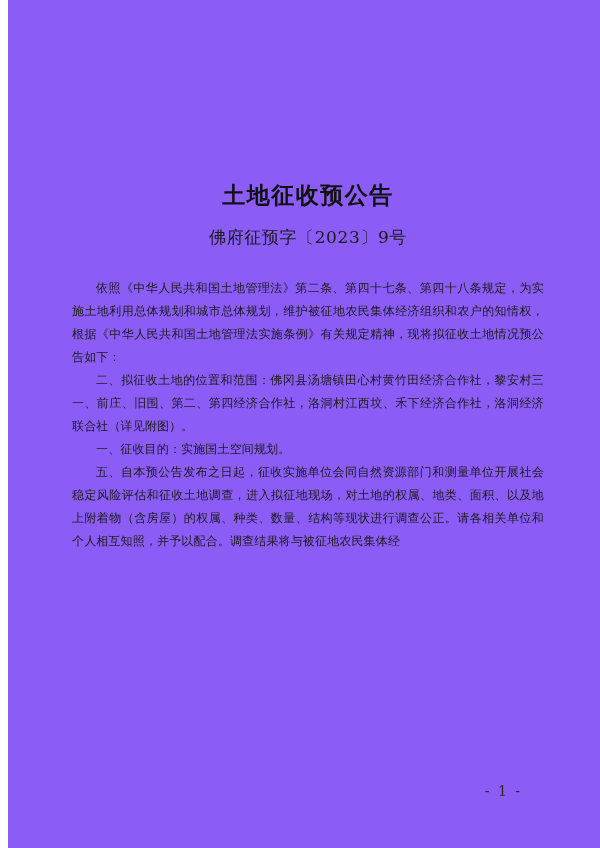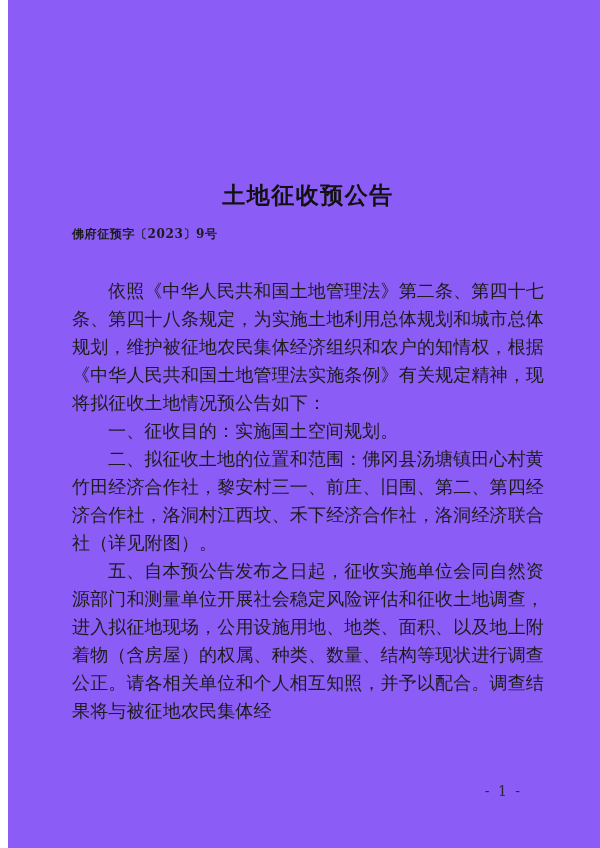--- a/index.html
+++ b/index.html
@@ -45,36 +45,37 @@
     letter-spacing: 1.5px;
     color: #111111;
     font-family: "DejaVu Serif", "Liberation Serif", serif;
   }
 
   .subtitle {
     position: absolute;
     top: 226px;
     left: 0;
     width: 472px;
-    font-size: 12px;
-    font-weight: bold;
+    text-align: center;
+    font-size: 17px;
+    font-weight: normal;
     letter-spacing: 0.6px;
     color: #1b1b1b;
   }
 
   .content {
     position: absolute;
     top: 277px;
     left: 0;
     width: 472px;
   }
 
   .para {
-    font-size: 18px;
-    line-height: 28px;
+    font-size: 12px;
+    line-height: 23px;
     letter-spacing: 0.15px;
     color: #1c1c1c;
     text-align: justify;
     text-justify: inter-character;
     margin: 0;
     text-indent: 2em;
     word-break: break-all;
   }
 
   .pageno {
@@ -95,21 +96,21 @@
 
 <div class="page">
   <div class="doc-body">
 
     <div class="title">土地征收预公告</div>
 
     <div class="subtitle">佛府征预字〔2023〕9号</div>
 
     <div class="content">
       <p class="para">依照《中华人民共和国土地管理法》第二条、第四十七条、第四十八条规定，为实施土地利用总体规划和城市总体规划，维护被征地农民集体经济组织和农户的知情权，根据《中华人民共和国土地管理法实施条例》有关规定精神，现将拟征收土地情况预公告如下：</p>
+      <p class="para">二、拟征收土地的位置和范围：佛冈县汤塘镇田心村黄竹田经济合作社，黎安村三一、前庄、旧围、第二、第四经济合作社，洛洞村江西坟、禾下经济合作社，洛洞经济联合社（详见附图）。</p>
       <p class="para">一、征收目的：实施国土空间规划。</p>
-      <p class="para">二、拟征收土地的位置和范围：佛冈县汤塘镇田心村黄竹田经济合作社，黎安村三一、前庄、旧围、第二、第四经济合作社，洛洞村江西坟、禾下经济合作社，洛洞经济联合社（详见附图）。</p>
-      <p class="para">五、自本预公告发布之日起，征收实施单位会同自然资源部门和测量单位开展社会稳定风险评估和征收土地调查，进入拟征地现场，公用设施用地、地类、面积、以及地上附着物（含房屋）的权属、种类、数量、结构等现状进行调查公正。请各相关单位和个人相互知照，并予以配合。调查结果将与被征地农民集体经</p>
+      <p class="para">五、自本预公告发布之日起，征收实施单位会同自然资源部门和测量单位开展社会稳定风险评估和征收土地调查，进入拟征地现场，对土地的权属、地类、面积、以及地上附着物（含房屋）的权属、种类、数量、结构等现状进行调查公正。请各相关单位和个人相互知照，并予以配合。调查结果将与被征地农民集体经</p>
     </div>
 
     <div class="pageno">- 1 -</div>
 
   </div>
 </div>
 
 </body></html>

